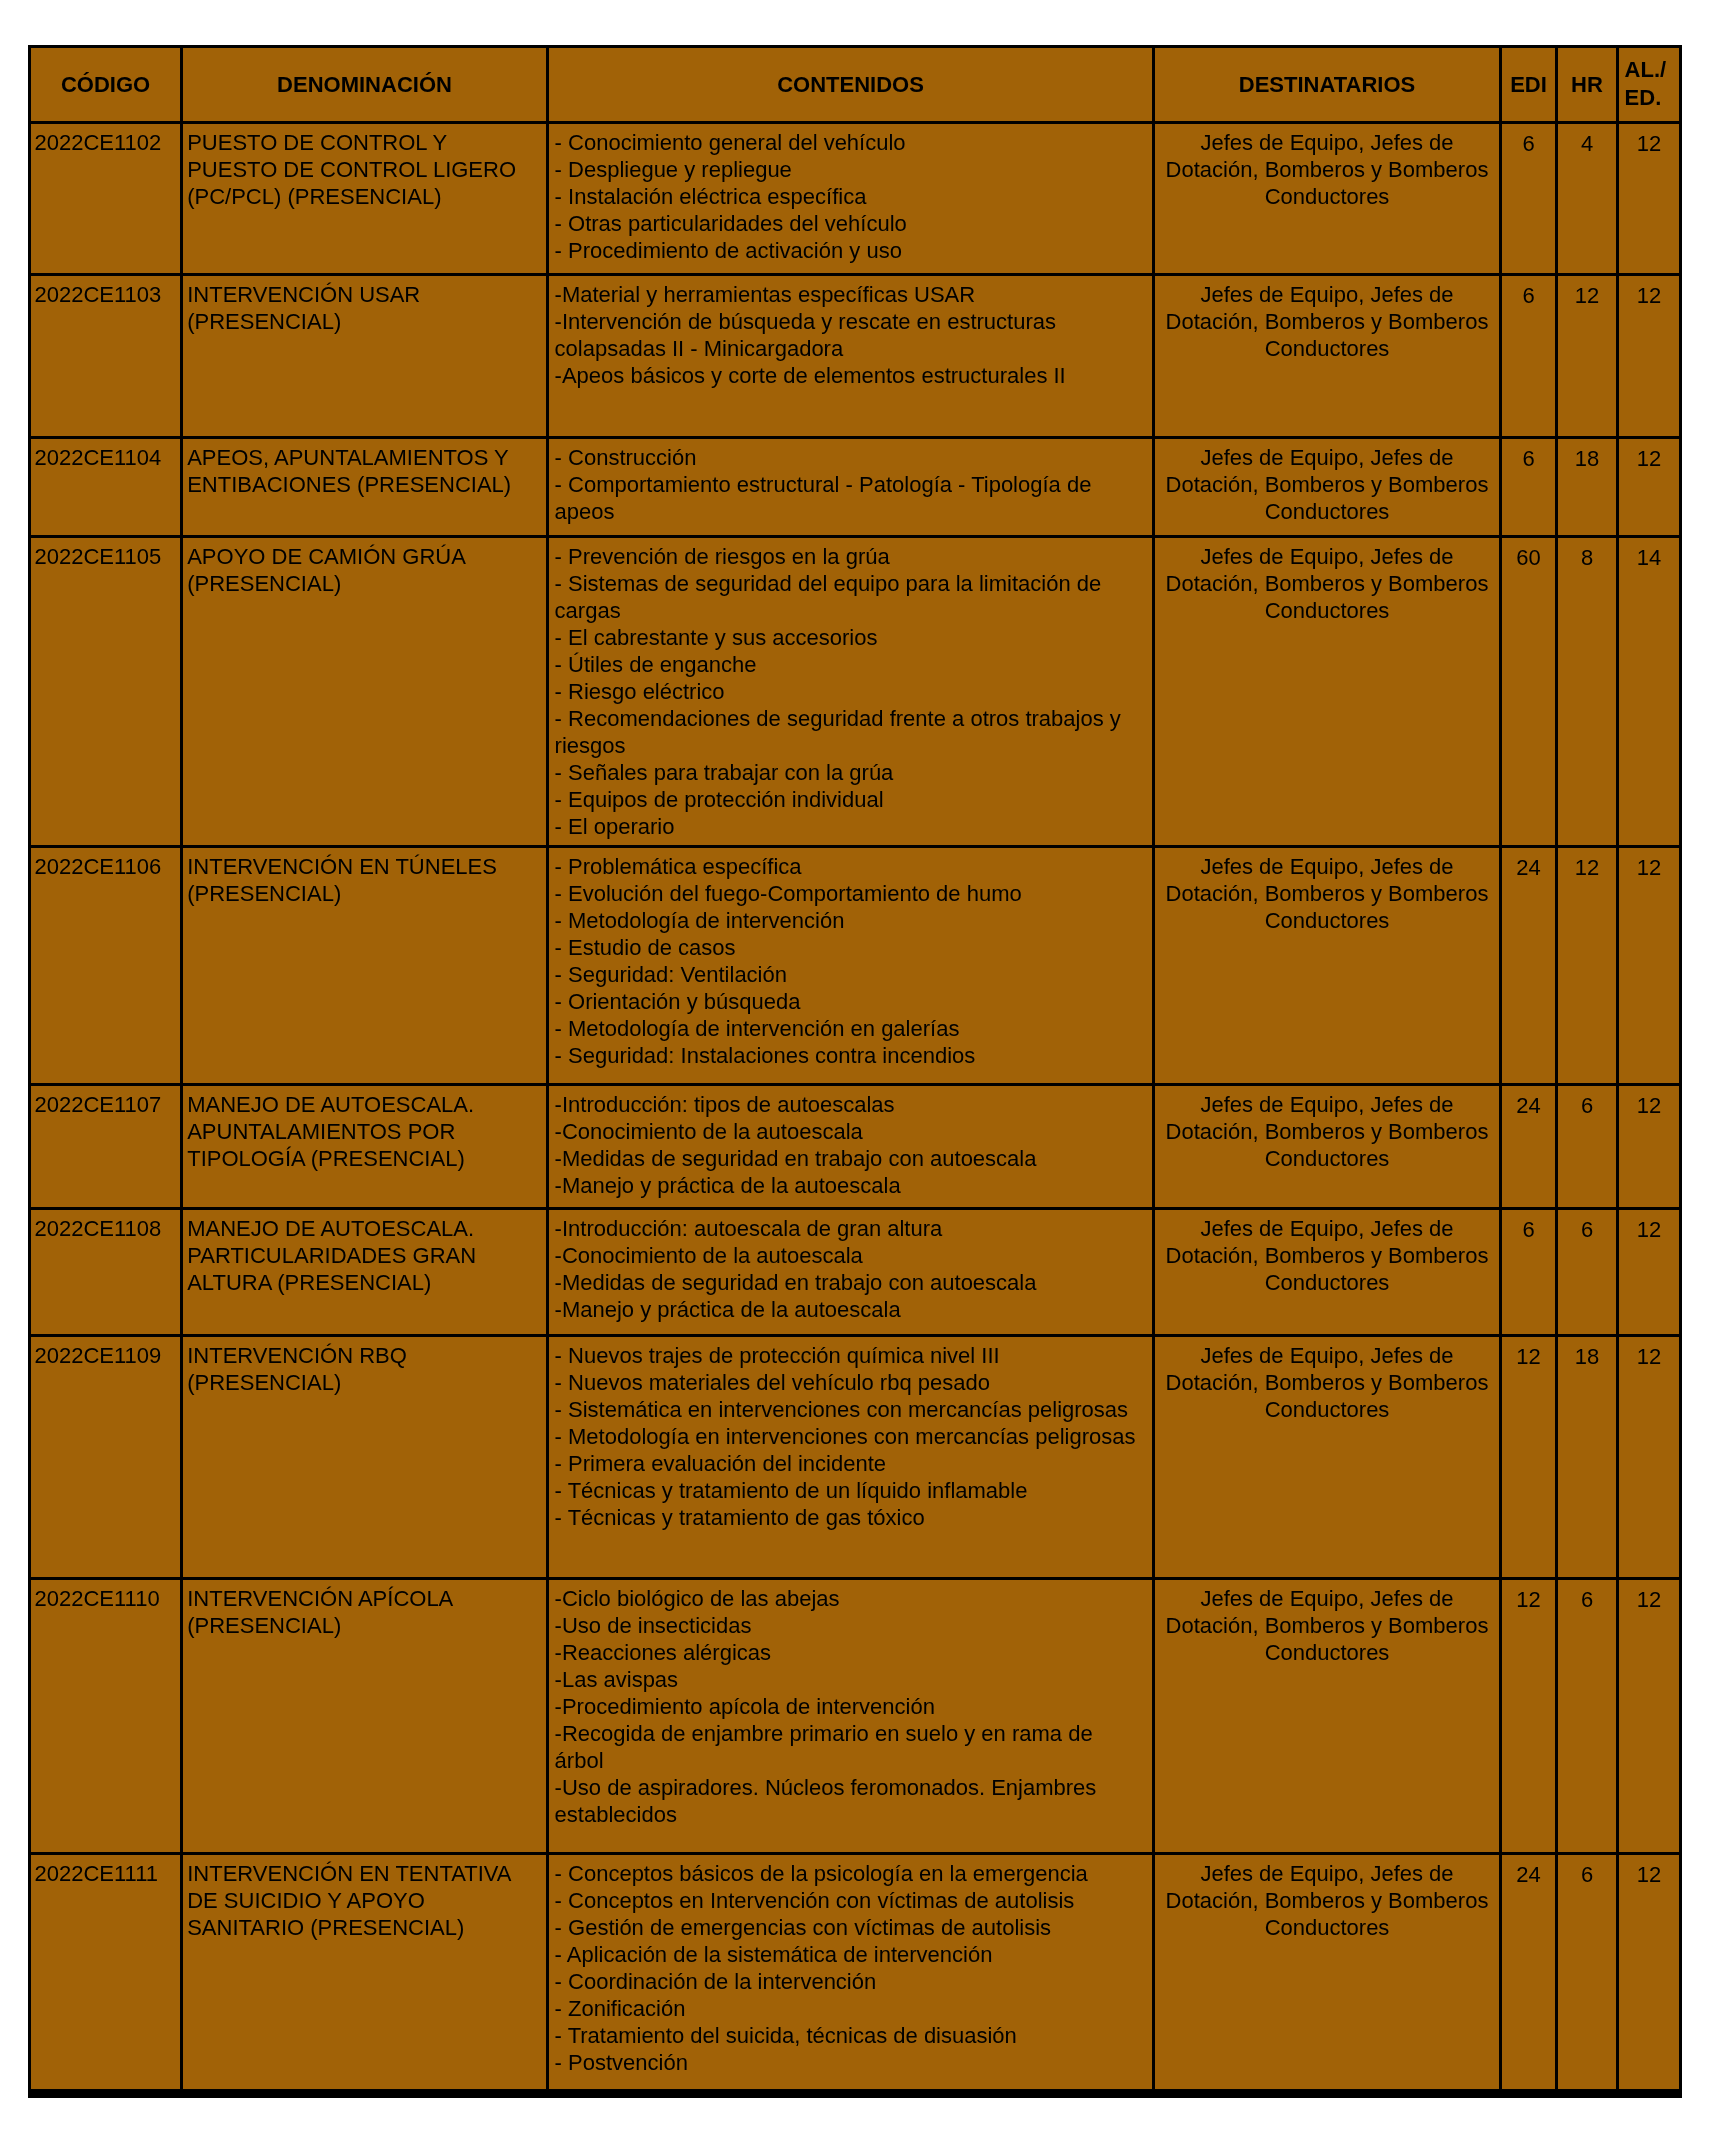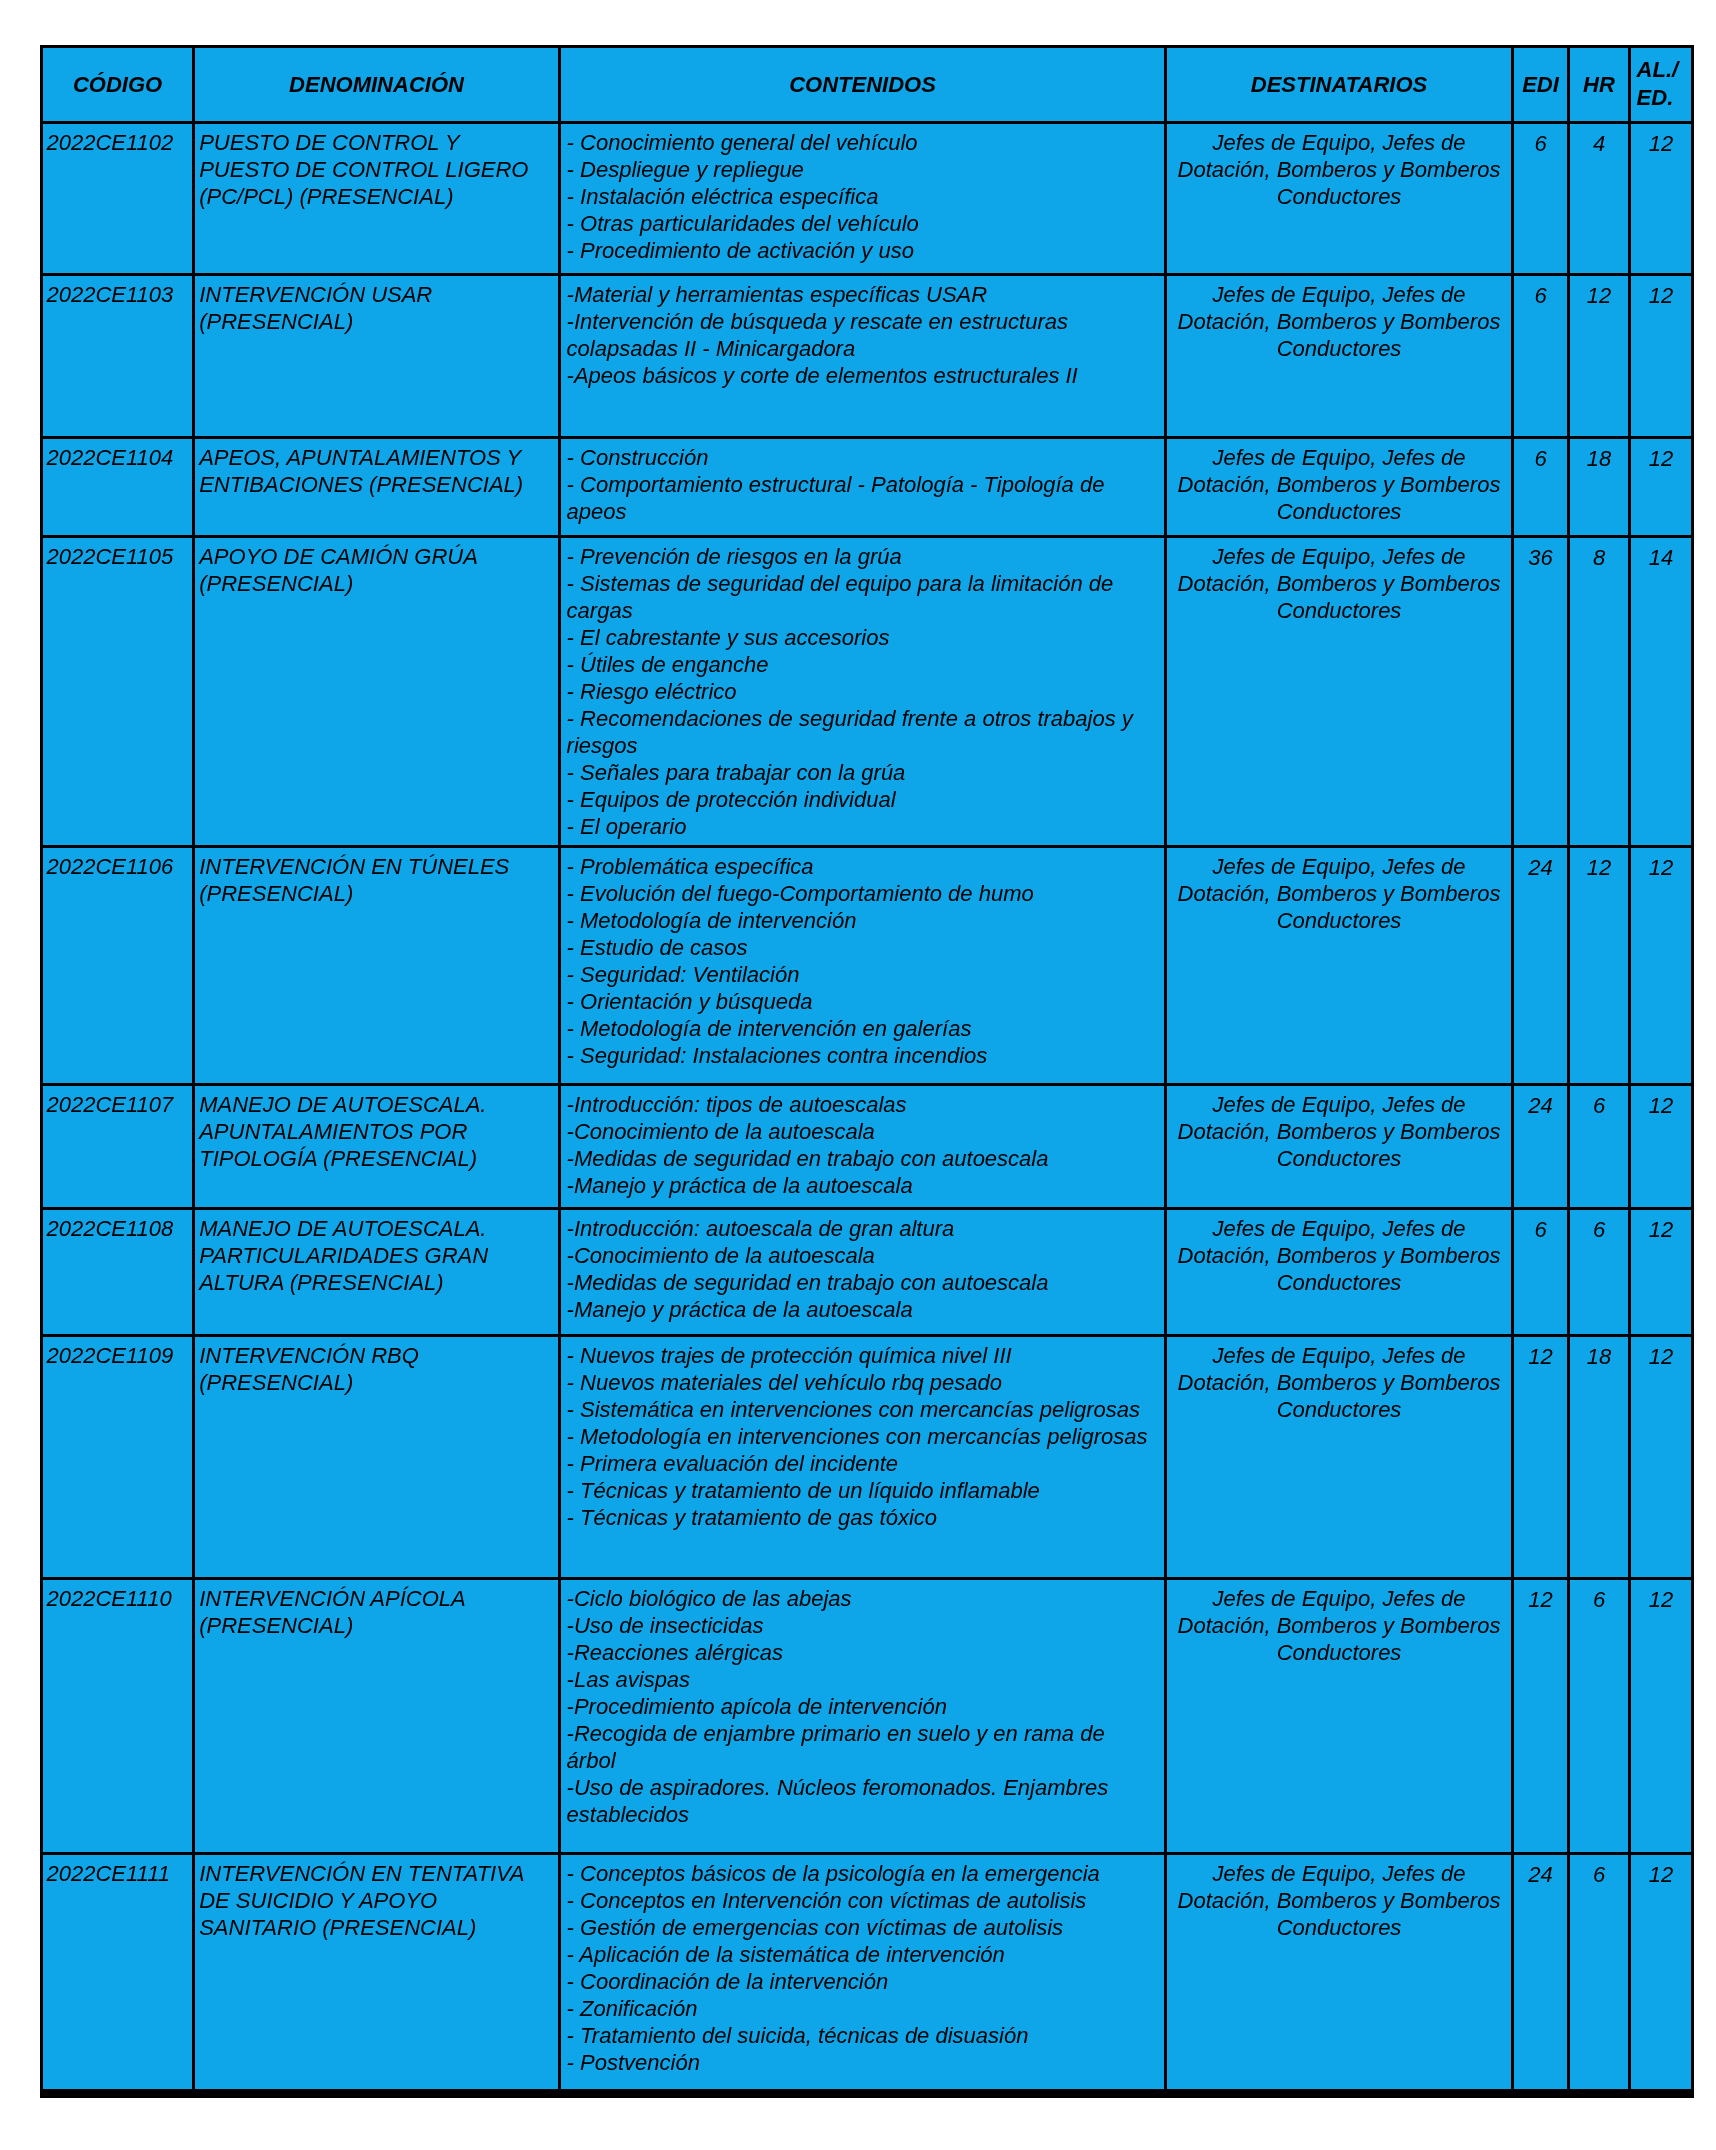--- a/index.html
+++ b/index.html
@@ -6,25 +6,24 @@
   body{
     width:1717px;height:2151px;
     font-family:"Liberation Sans", sans-serif;
     color:#000;
     -webkit-font-smoothing:antialiased;
   }
   .page{position:relative;width:1717px;height:2151px;}
   table.courses{
     border-collapse:collapse;
     table-layout:fixed;
-    margin:45px 0 0 40px;
+    margin:45px 0 0 28px;
     border:3.5px solid #000;
     border-bottom-width:9.2px;
-    background:#0ea5e9;
-    font-style:italic;
+    background:#a16207;
   }
   th,td{
     border:3.5px solid #000;
     vertical-align:top;
     font-size:22px;
     line-height:27px;
     padding:5px 5.6px 4.2px 5.6px;
     overflow:hidden;
     word-wrap:break-word;
   }
@@ -114,21 +113,21 @@
     <td class="c-cont">- Prevención de riesgos en la grúa
 - Sistemas de seguridad del equipo para la limitación de cargas
 - El cabrestante y sus accesorios
 - Útiles de enganche
 - Riesgo eléctrico
 - Recomendaciones de seguridad frente a otros trabajos y riesgos
 - Señales para trabajar con la grúa
 - Equipos de protección individual
 - El operario</td>
     <td class="c-dest">Jefes de Equipo, Jefes de Dotación, Bomberos y Bomberos Conductores</td>
-    <td class="c-num">36</td>
+    <td class="c-num">60</td>
     <td class="c-num">8</td>
     <td class="c-num">14</td>
   </tr>
         <tr style="height: 238px;">
     <td class="c-code">2022CE1106</td>
     <td class="c-name">INTERVENCIÓN EN TÚNELES (PRESENCIAL)</td>
     <td class="c-cont">- Problemática específica
 - Evolución del fuego-Comportamiento de humo
 - Metodología de intervención
 - Estudio de casos

